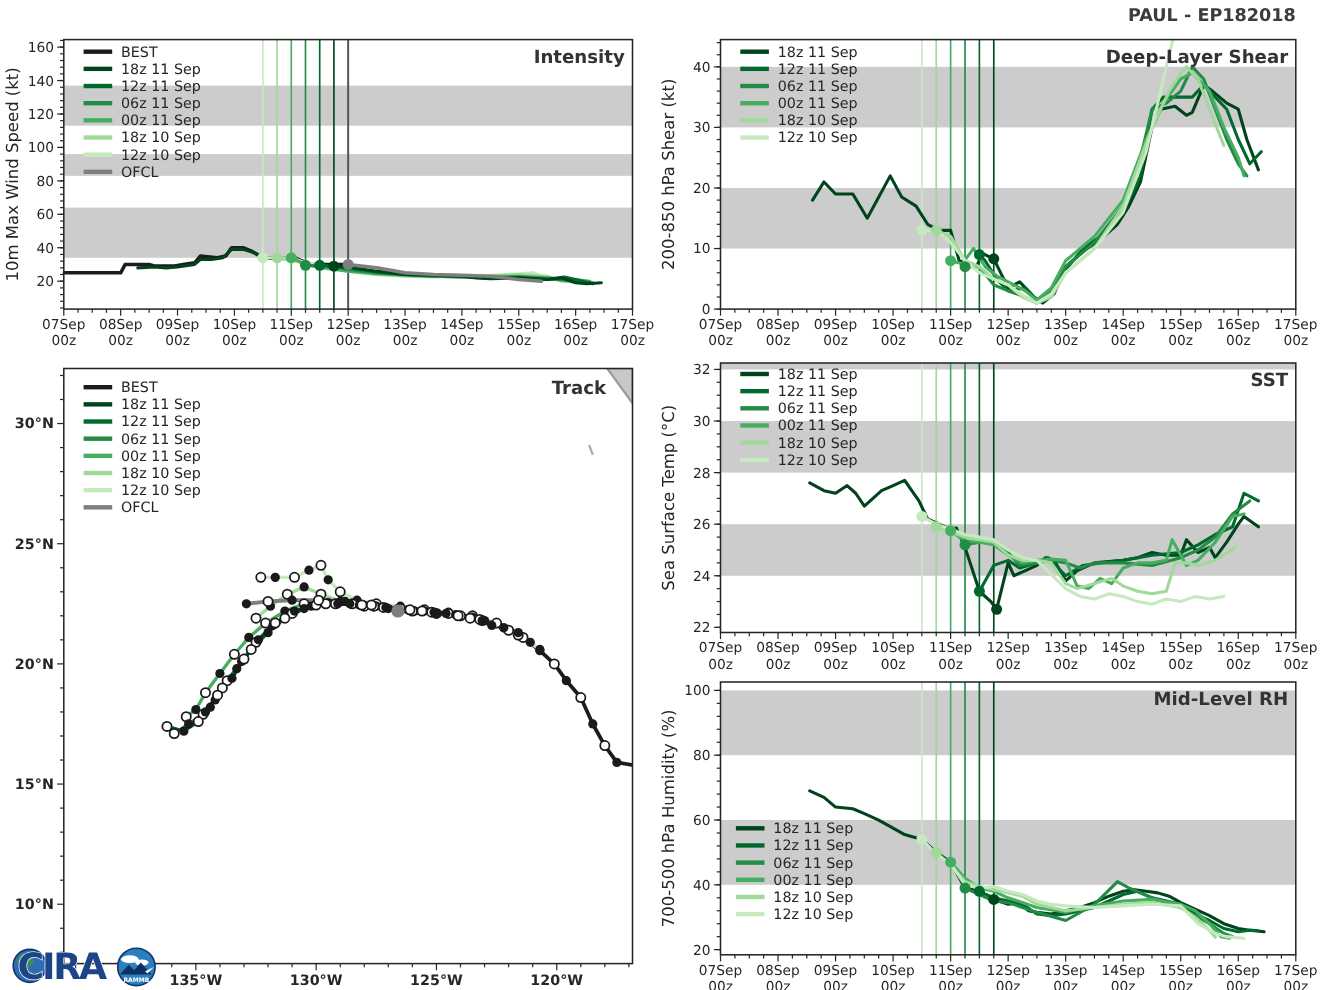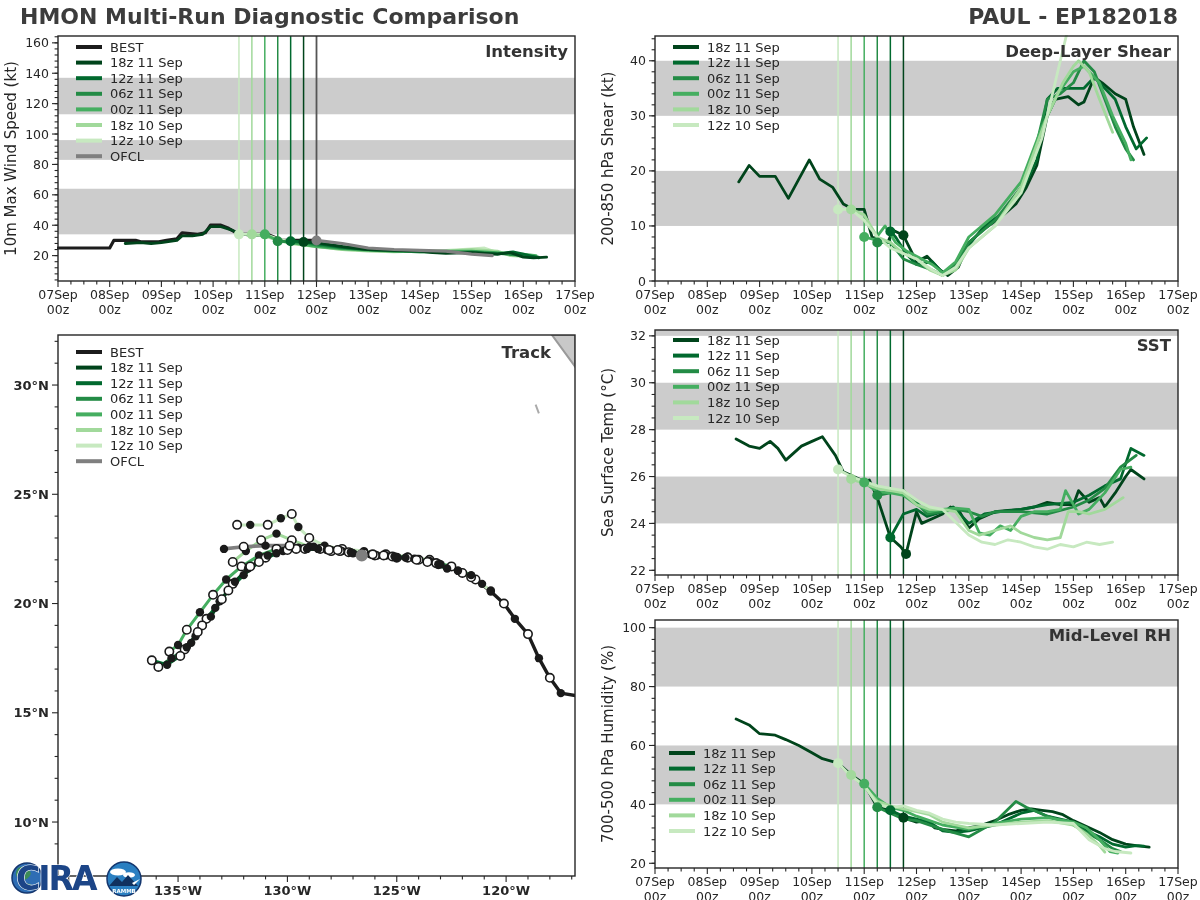--- a/index.html
+++ b/index.html
@@ -1,27 +1,26 @@
 <!DOCTYPE html>
 <html><head>
 <meta charset="utf-8">
 <style>
   html,body{margin:0;padding:0;background:#ffffff;}
   .fig{position:relative;width:1200px;height:900px;background:#ffffff;overflow:hidden;
        font-family:"DejaVu Sans",sans-serif;}
   .title-left{position:absolute;left:20px;top:4px;font-size:22px;font-weight:bold;color:#3c3c3c;}
-  .title-right{position:absolute;right:22px;top:4px;font-size:22px;font-weight:bold;color:#3c3c3c;}
+  .title-right{position:absolute;right:22px;top:4px;font-size:16px;font-weight:bold;color:#3c3c3c;}
   #charts{position:absolute;left:0;top:0;}
   .logo{position:absolute;left:6px;top:852px;}
 </style>
 </head>
 <body>
 
 <div class="fig">
-  <div class="title-left">HMON Multi-Run Diagnostic Comparison</div>
   <div class="title-right">PAUL - EP182018</div>
 
   <svg id="charts" width="1200" height="900">
       <g>
         <rect x="58" y="36" width="517" height="245" fill="#ffffff"></rect>
         <rect x="58" y="188.74503722084367" width="517" height="45.595533498759295" fill="#cccccc"></rect>
         <rect x="58" y="140.10980148883374" width="517" height="19.758064516129025" fill="#cccccc"></rect>
         <rect x="58" y="77.79590570719603" width="517" height="36.47642679900744" fill="#cccccc"></rect>
         <line x1="238.95" y1="36" x2="238.95" y2="281" stroke="#c7e9c0" stroke-width="1.5"></line>
         <line x1="251.875" y1="36" x2="251.875" y2="281" stroke="#a1d99b" stroke-width="1.5"></line>

